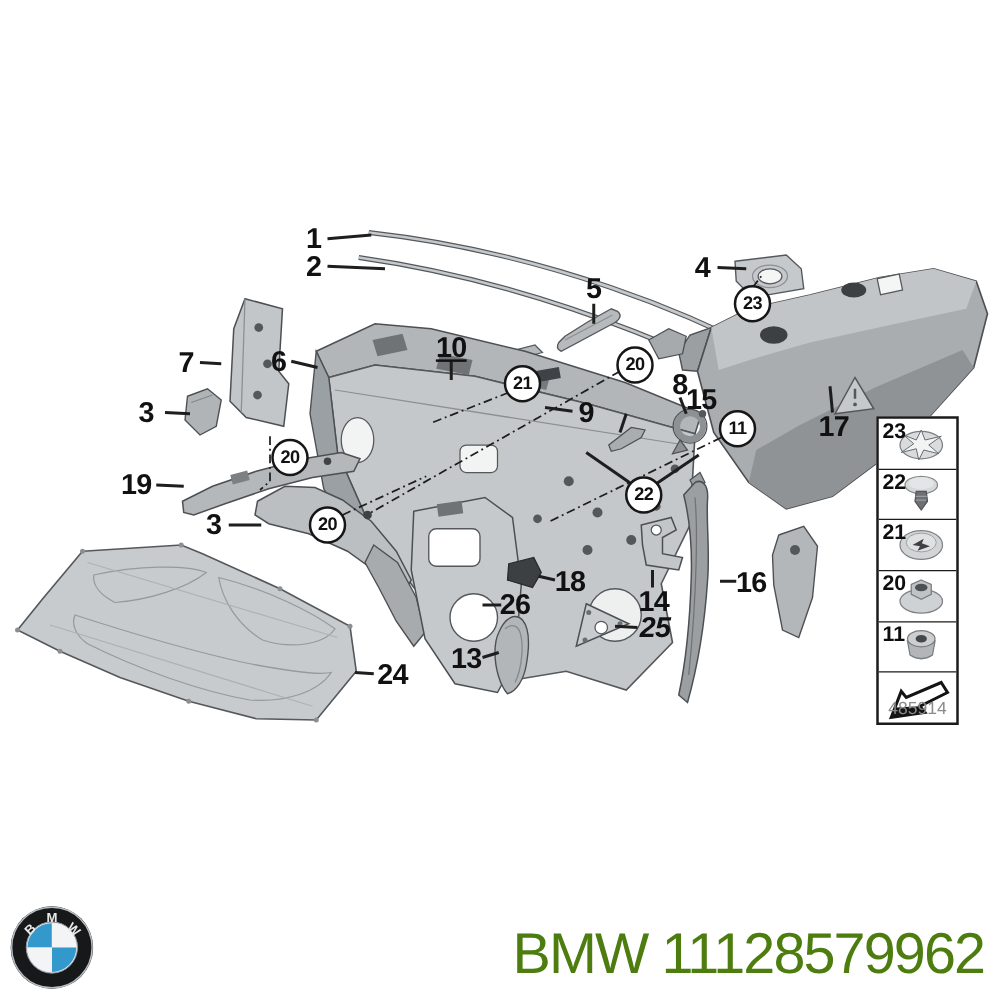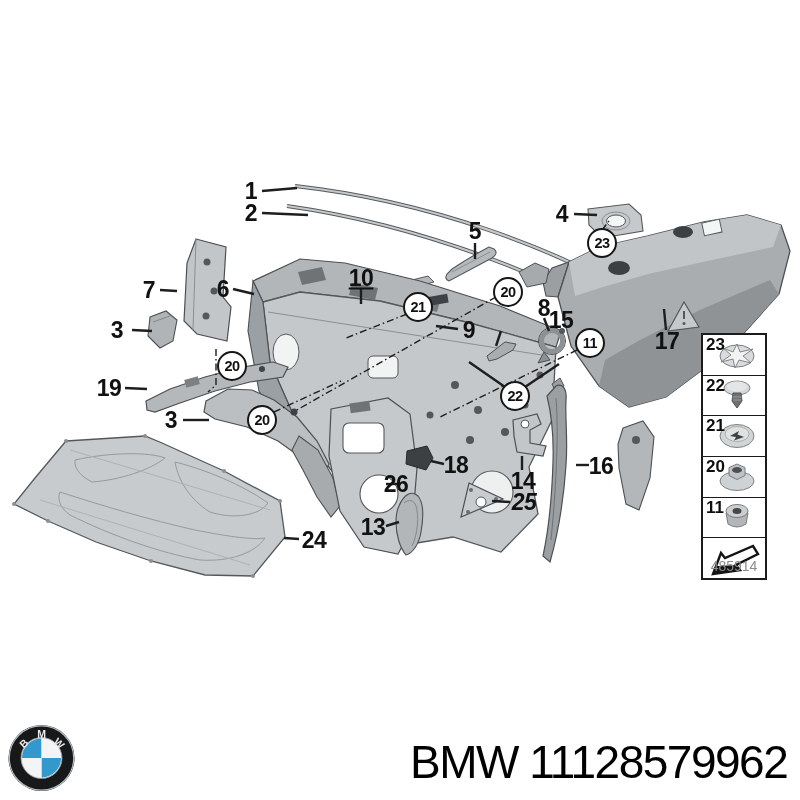--- a/index.html
+++ b/index.html
@@ -17,21 +17,21 @@
   
   #legend{position:absolute;left:701px;top:333px;width:66px;height:247px;border:2px solid #1b1b1b;
           background:#fff;display:flex;flex-direction:column;box-sizing:border-box;}
   .legend-cell{flex:1;border-bottom:1.6px solid #1b1b1b;position:relative;overflow:hidden;}
   .legend-cell:last-child{border-bottom:none;}
   .legend-num{position:absolute;left:3px;top:0px;font-weight:bold;font-size:17px;color:#0e0e0e;}
   .legend-icon{position:absolute;left:0;top:1px;}
   #diagram-code{position:absolute;left:697px;top:558px;width:74px;text-align:center;
           font-size:14px;color:#8b8b8b;}
   
-  #footer-part-text{position:absolute;left:410px;top:735px;font-size:46px;color:#000000;
+  #footer-part-text{position:absolute;left:410px;top:735px;font-size:46px;color:#4d7c0f;
           white-space:nowrap;letter-spacing:-1.5px;}
   #bmw-logo{position:absolute;left:6px;top:722px;}
 </style>
 </head>
 <body>
 
 <div id="stage">
 
   <svg id="parts-svg" width="800" height="800" viewBox="0 0 800 800">
 
@@ -242,21 +242,21 @@
       <div class="callout" style="left: 667px; top: 341px;">17</div>
       <div class="callout" style="left: 149px; top: 290px;">7</div>
       <div class="callout" style="left: 223px; top: 289px;">6</div>
       <div class="callout" style="left: 117px; top: 330px;">3</div>
       <div class="callout" style="left: 109px; top: 388px;">19</div>
       <div class="callout circled" style="left: 232px; top: 366px;">20</div>
       <div class="callout" style="left: 171px; top: 420px;">3</div>
       <div class="callout circled" style="left: 262px; top: 420px;">20</div>
       <div class="callout circled" style="left: 515px; top: 396px;">22</div>
       <div class="callout" style="left: 456px; top: 465px;">18</div>
-      <div class="callout" style="left: 396px; top: 484px;">26</div>
+      <div class="callout" style="left: 412px; top: 484px;">26</div>
       <div class="callout" style="left: 523px; top: 481px;">14</div>
       <div class="callout" style="left: 601px; top: 466px;">16</div>
       <div class="callout" style="left: 524px; top: 502px; font-style: italic;">25</div>
       <div class="callout" style="left: 373px; top: 527px; text-align: center;">13</div>
       <div class="callout" style="left: 314px; top: 540px;">24</div>
     </div>
 
   <div id="legend">
     <div class="legend-cell">
       <svg class="legend-icon" width="62" height="38" viewBox="0 0 62 38">

